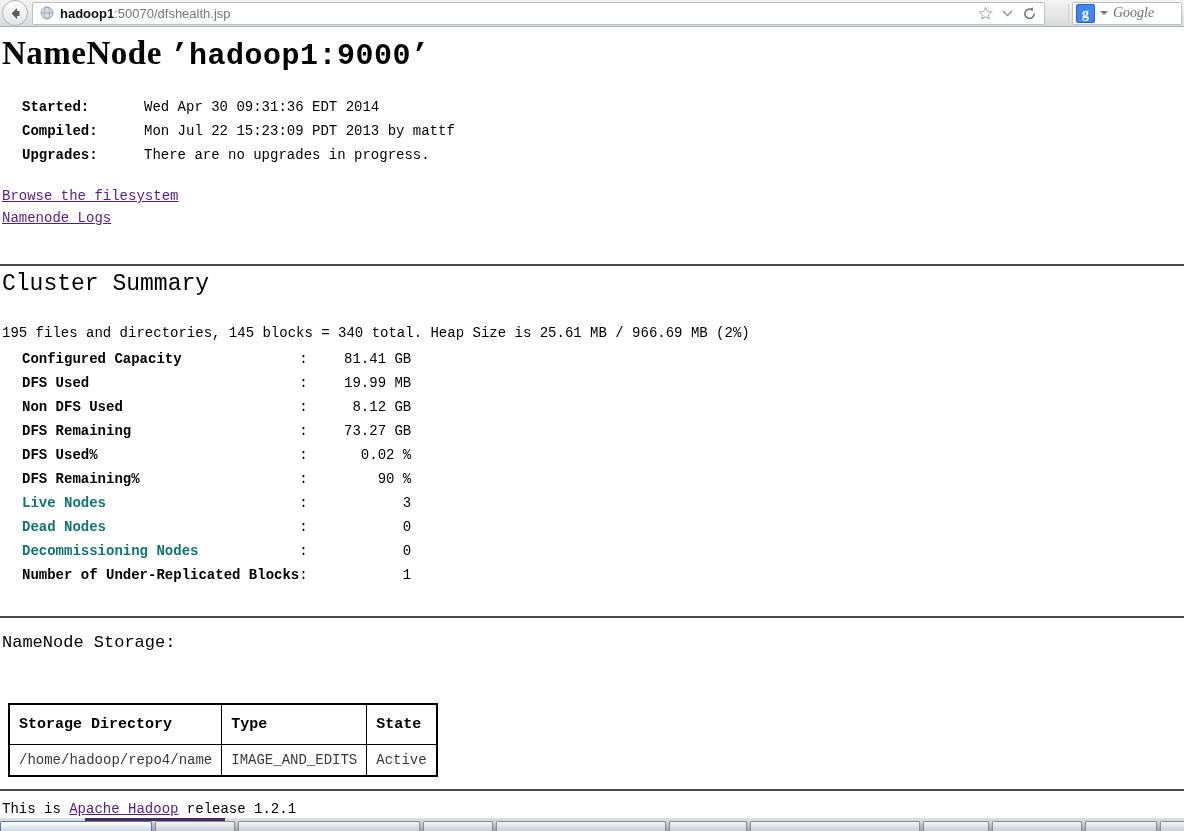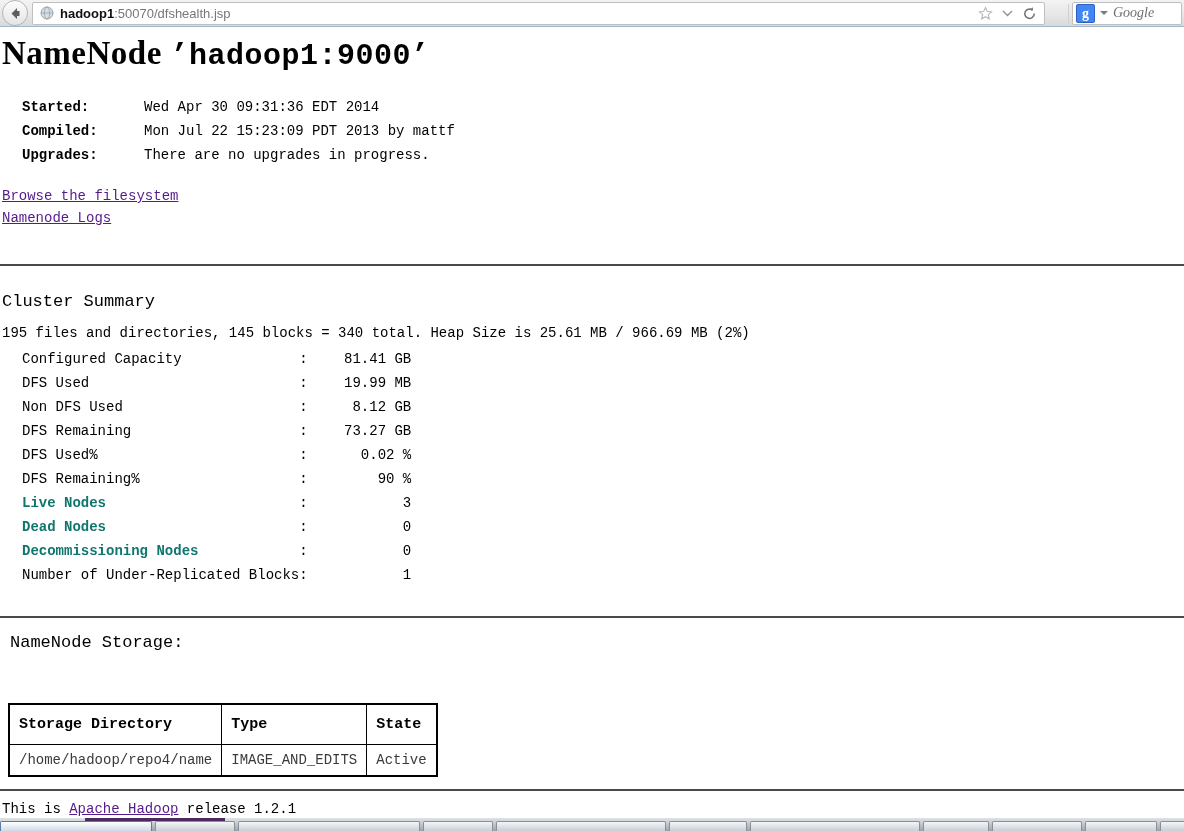--- a/index.html
+++ b/index.html
@@ -182,22 +182,22 @@
     margin: 0;
     height: 0;
     width: 1184px;
   }
   #hr1 { position: absolute; left: 0; top: 237px; }
   #hr2 { position: absolute; left: 0; top: 589px; }
   #hr3 { position: absolute; left: 0; top: 762px; }
 
   #cluster-summary-heading {
     position: absolute;
-    left: 2px; top: 265px;
-    font-size: 17px;
+    left: 2px; top: 244px;
+    font-size: 23px;
     white-space: nowrap;
   }
   #summary-line {
     position: absolute;
     left: 2px; top: 298px;
     font-size: 14px;
     white-space: nowrap;
   }
 
   #stats-table {
@@ -206,31 +206,30 @@
     border-collapse: collapse;
     font-size: 14px;
   }
   #stats-table td {
     padding: 0;
     height: 24px;
     line-height: 24px;
     white-space: nowrap;
     vertical-align: middle;
   }
-  .stat-label { font-weight: normal; padding-right: 20px; }
+  .stat-label { font-weight: bold; padding-right: 20px; }
   .stat-label.is-link { font-weight: bold; }
   .stat-colon { width: 14px; text-align: left; }
   .stat-value { text-align: right; width: 98px; }
 
   #storage-heading {
     position: absolute;
     left: 2px; top: 606px;
     font-size: 17px;
     white-space: nowrap;
-    margin-left: 8px;
   }
   #storage-table {
     position: absolute;
     left: 8px; top: 676px;
     border-collapse: collapse;
     border: 2px solid #000000;
     font-size: 14px;
     background: #ffffff;
     padding-left: 25px;
   }

